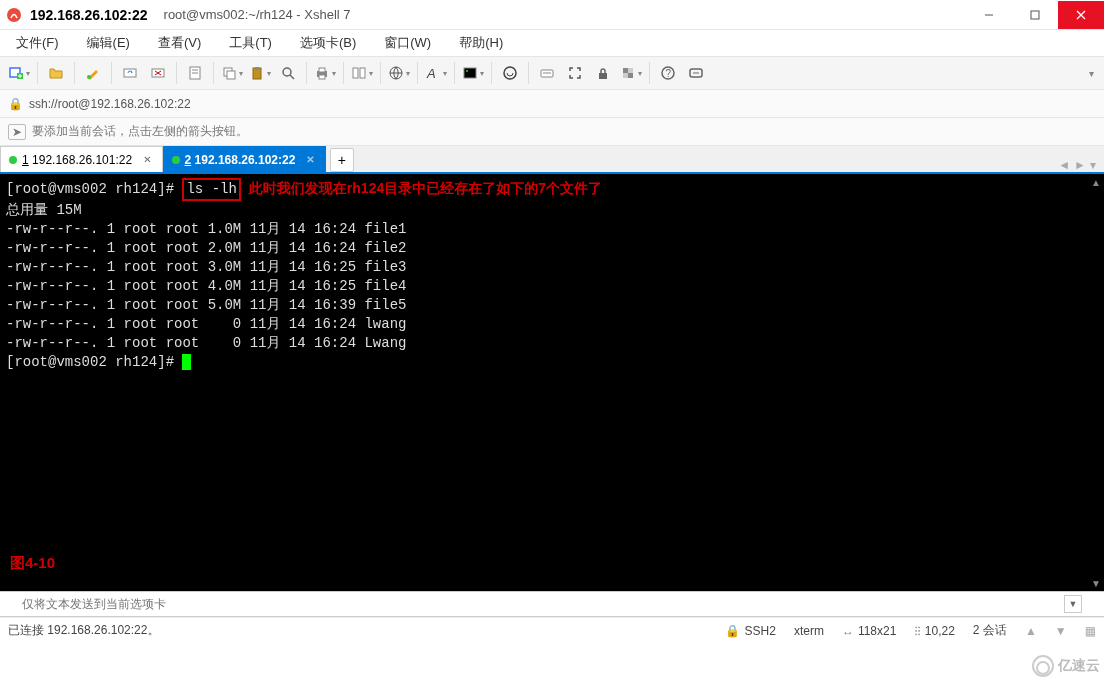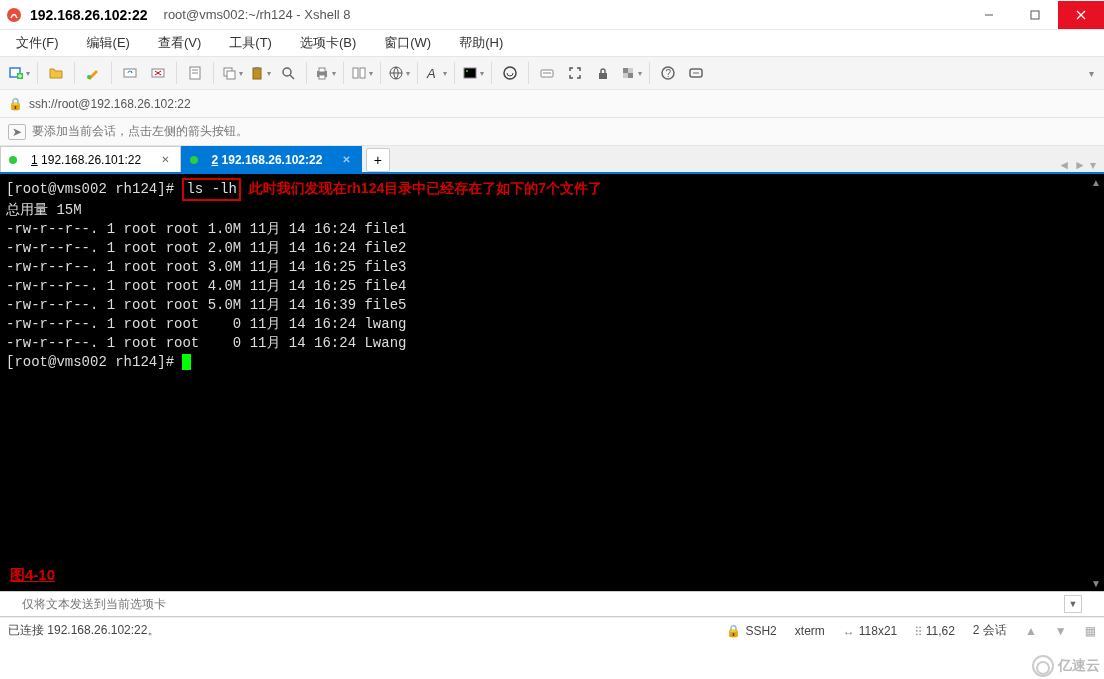--- a/index.html
+++ b/index.html
@@ -29,36 +29,36 @@
 
   
   .addressbar { height: 28px; background: #fafafa; border-bottom: 1px solid #e5e5e5; display: flex; align-items: center; padding: 0 8px; gap: 6px; font-size: 12px; color: #555; }
   .addressbar .lock-icon { color: #888; }
 
   
   .hintbar { height: 28px; background: #fafafa; border-bottom: 1px solid #e5e5e5; display: flex; align-items: center; padding: 0 8px; gap: 6px; font-size: 12px; color: #777; }
 
   
   .tabbar { height: 28px; background: #f0f0f0; display: flex; align-items: flex-end; border-bottom: 2px solid #0078d7; }
-  .tab { height: 26px; display: flex; align-items: center; padding: 0 10px 0 8px; gap: 14px; border: 1px solid #ccc; border-bottom: none; background: #fff; position: relative; font-size:12px;}
+  .tab { height: 26px; display: flex; align-items: center; padding: 0 10px 0 8px; gap: 5px; border: 1px solid #ccc; border-bottom: none; background: #fff; position: relative; font-size:12px;}
   .tab.active { background: #0078d7; color: #fff; border-color: #0078d7; font-weight: bold; }
   .tab .dot { width: 8px; height: 8px; border-radius: 50%; background: #2ecc40; }
   .tab .x { margin-left: 6px; font-size: 10px; opacity: .6; }
   .tab .num { text-decoration: underline; }
   .tab-add { width: 24px; height: 24px; border: 1px solid #ccc; background: #fff; display: flex; align-items: center; justify-content: center; margin-left: 4px; font-size: 14px; border-radius:2px;}
   .tab-nav { margin-left: auto; padding: 0 8px; color: #aaa; font-size:12px; display:flex; gap:4px; align-items:center;}
 
   
   .terminal-wrap { position: relative; height: 417px; background:#000;border-radius:7px; }
   .terminal { font-family: "Consolas","Courier New",monospace; font-size: 14px; line-height: 19px; background: #000; color: #ddd; padding: 4px 6px; white-space: pre; height: 100%; overflow: hidden; }
   .terminal .row { display: block; }
   .prompt { color: #ddd; }
   .cmd-box { border: 2px solid #d40000; padding: 0 2px; display:inline-block; }
   .annotation { color: #d40000; font-weight: bold; font-family: "Microsoft YaHei","SimSun",sans-serif; margin-left: 8px; font-size:14px;}
-  .fig-label { position: absolute; left: 10px; bottom: 6px; color: #d40000; font-weight: bold; font-family: "Microsoft YaHei",sans-serif; font-size:15px;text-decoration:underline;}
+  .fig-label { position: absolute; left: 10px; bottom: 18px; color: #d40000; font-weight: bold; font-family: "Microsoft YaHei",sans-serif; font-size:15px;}
   .cursor-block { display:inline-block; width: 9px; height: 16px; background:#00ff00; vertical-align: text-bottom; }
   .term-scroll { position:absolute; right:0; top:0; width:16px; height:100%; background:#000; }
   .term-scroll .up, .term-scroll .down { height:16px; display:flex; align-items:center; justify-content:center; color:#888; font-size:10px;}
   .term-scroll .down { position:absolute; bottom:0; width:100%; }
 
   
   .inputbar { height: 26px; border-top: 1px solid #ccc; border-bottom: 1px solid #ccc; background:#fff; display:flex; align-items:center; padding: 0 22px; }
   .inputbar input { flex:1; border:none; outline:none; font-size:12px; color:#aaa; background:transparent; }
   .inputbar .dd { border:1px solid #ccc; width:18px; height:18px; display:flex; align-items:center; justify-content:center; font-size:9px; color:#666; }
 
@@ -77,21 +77,21 @@
 <body>
 
 <div class="titlebar">
   <span class="app-icon">
     <svg viewBox="0 0 16 16">
         <circle cx="8" cy="8" r="7" fill="#e74c3c"></circle>
         <path d="M5 11 Q8 4 11 11" stroke="#fff" stroke-width="1.5" fill="none"></path>
       </svg>
   </span>
   <span class="ip">192.168.26.102:22</span>
-  <span class="title">root@vms002:~/rh124 - Xshell 8</span>
+  <span class="title">root@vms002:~/rh124 - Xshell 7</span>
   <div class="win-controls">
     <div class="win-btn">
         <svg viewBox="0 0 10 10">
           <line x1="1" y1="5" x2="9" y2="5" stroke="#555" stroke-width="1"></line>
         </svg>
       </div>
     <div class="win-btn">
         <svg viewBox="0 0 10 10">
           <rect x="1" y="1" width="8" height="8" stroke="#555" fill="none" stroke-width="1"></rect>
         </svg>
@@ -320,21 +320,21 @@
       <span class="mini-icon">🔒</span>
       <span>SSH2</span>
     </span>
   <span class="item">xterm</span>
   <span class="item">
       <span class="mini-icon">↔</span>
       <span>118x21</span>
     </span>
   <span class="item">
       <span class="mini-icon">⁝⁝</span>
-      <span>11,62</span>
+      <span>10,22</span>
     </span>
   <span class="item">2 会话</span>
   <span class="item" style="color:#aaa">▲</span>
   <span class="item" style="color:#aaa">▼</span>
   <span class="item" style="color:#aaa">▦</span>
 </div>
 
 <div class="watermark">
   <span class="logo"></span>
   <span>亿速云</span>

